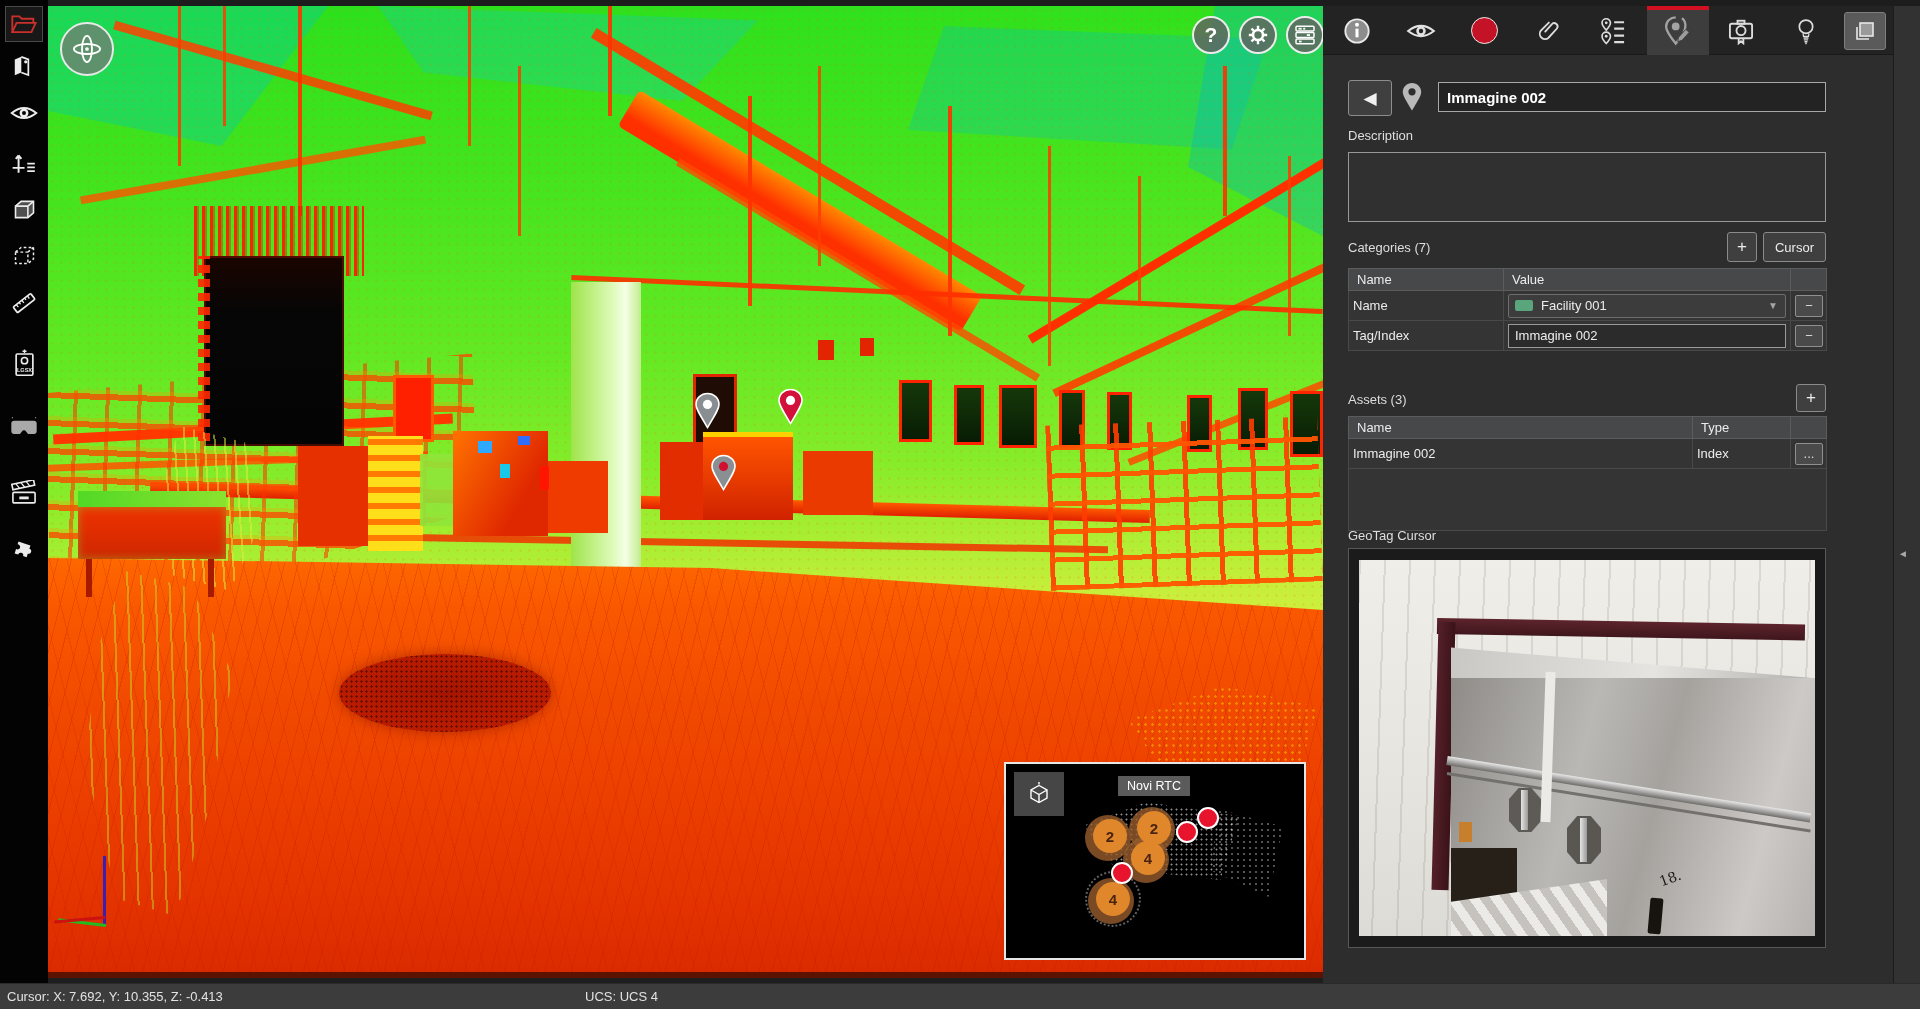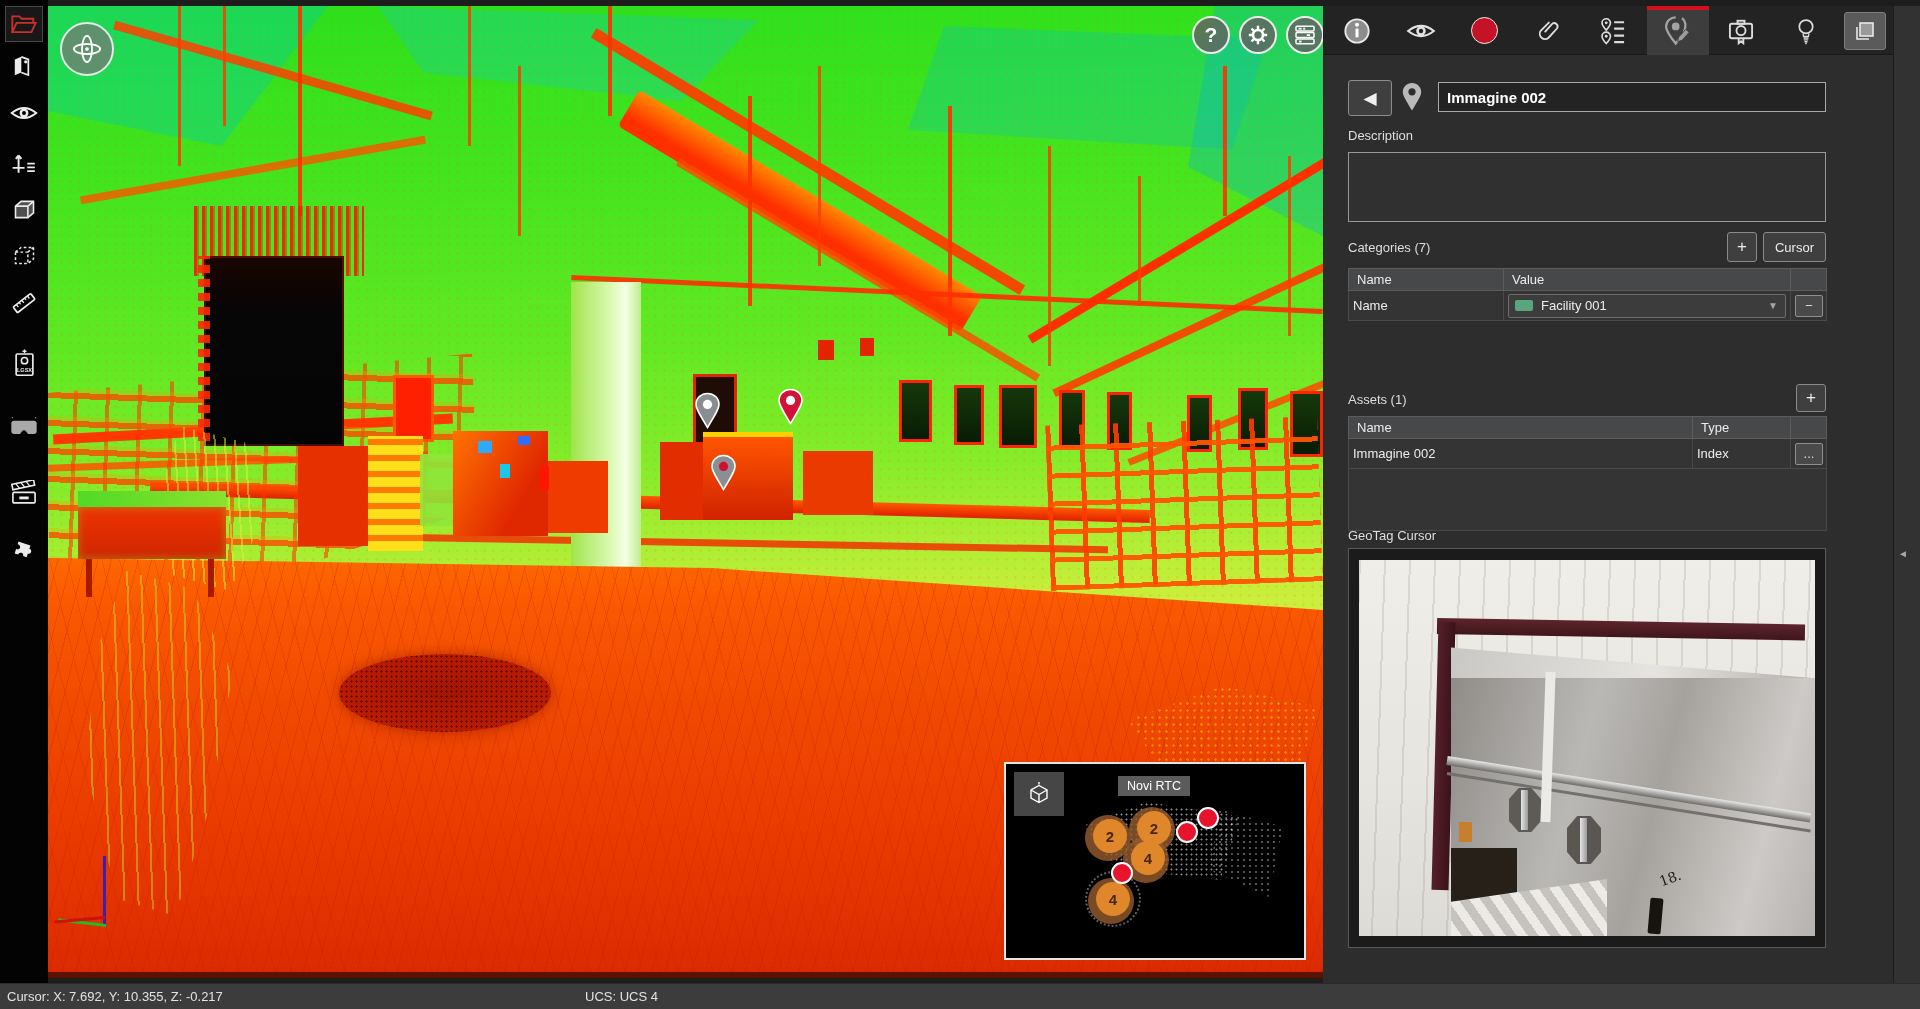--- a/index.html
+++ b/index.html
@@ -519,24 +519,31 @@
           <div class="dropdown">
             <span class="swatch sw-b"></span>
             <span>Facility 001</span>
             <span class="caret">▼</span>
           </div>
         </td>
         <td>
               <button class="minus-btn">−</button>
             </td>
       </tr>
+      <tr>
+        <td class="namecell">Tag/Index</td>
+        <td><input class="cell-input" value="Immagine 002" style=""></td>
+        <td>
+              <button class="minus-btn">−</button>
+            </td>
+      </tr>
     </tbody>
       </table>
 
-    <span class="rp-label" style="left:25px;top:392px">Assets (1)</span>
+    <span class="rp-label" style="left:25px;top:392px">Assets (3)</span>
     <button class="sm-btn" style="left:473px;top:384px;width:30px;height:28px;font-size:17px">+</button>
 
     <table class="grid" style="left:25px;top:416px;width:478px">
       <colgroup>
           <col style="width:344px">
           <col style="width:98px">
           <col style="width:36px">
         </colgroup>
       <tbody>
           <tr>
@@ -589,17 +596,17 @@
         <span class="abs" style="left:300px;top:310px;color:#1e1a16;font-size:14px;transform:rotate(-20deg);font-family:'DejaVu Serif',serif">18.</span>
       </div>
     </div>
 
     <div id="edge-strip">
       <span class="abs" style="left:4px;top:542px;color:#a8a8a8;font-size:10px">◄</span>
     </div>
   </div>
 
   <div id="status-bar">
-    <span class="abs" style="left:7px;top:5px">Cursor: X: 7.692, Y: 10.355, Z: -0.217</span>
+    <span class="abs" style="left:7px;top:5px">Cursor: X: 7.692, Y: 10.355, Z: -0.413</span>
     <span class="abs" style="left:585px;top:5px">UCS: UCS 4</span>
   </div>
 
 </div>
 
 </body></html>

